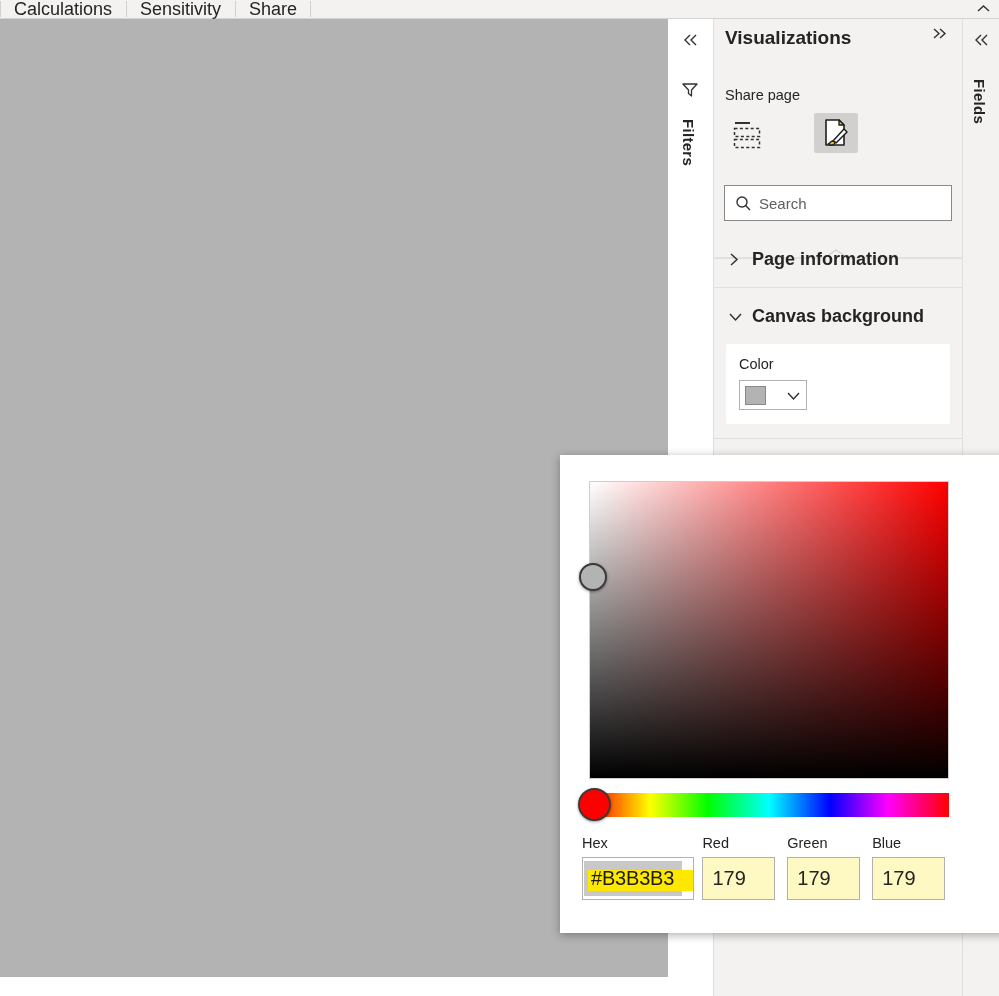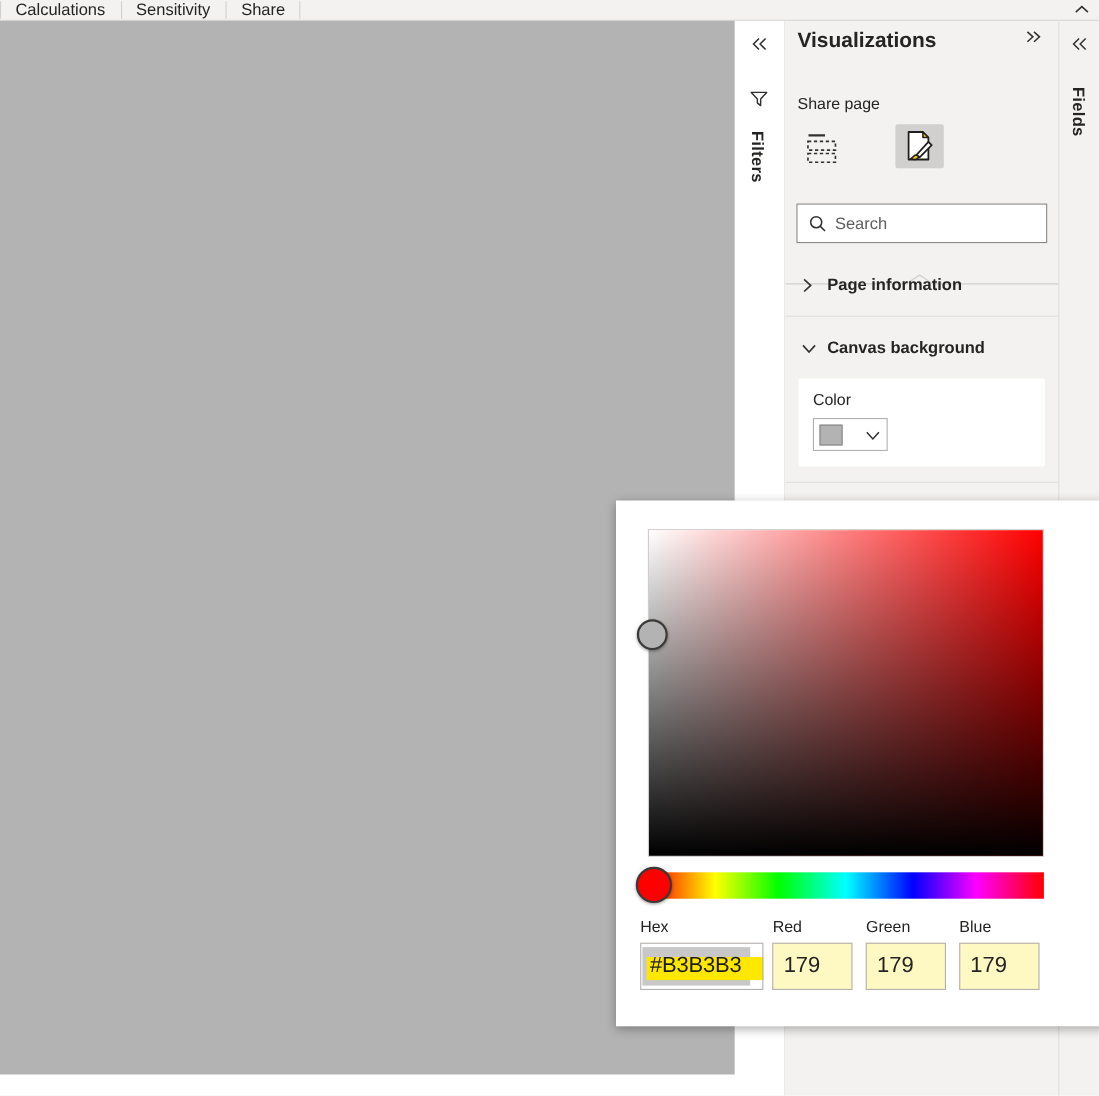--- a/index.html
+++ b/index.html
@@ -35,21 +35,21 @@
     display: flex;
     align-items: center;
   }
   .ribbon-group {
     position: relative;
     height: 18px;
     display: flex;
     align-items: center;
     justify-content: center;
     color: #252423;
-    font-size: 15px;
+    font-size: 18px;
     padding: 0 14px;
     white-space: nowrap;
   }
   .ribbon-group + .ribbon-group::before,
   .ribbon-group:first-child::before {
     content: "";
     position: absolute;
     left: 0; top: 1px;
     width: 1px; height: 16px;
     background: #d2d0ce;
@@ -240,21 +240,21 @@
     cursor: pointer;
   }
   .acc-chevron {
     width: 22px;
     font-size: 15px;
     color: #323130;
     display: flex;
     align-items: center;
   }
   .acc-title {
-    font-size: 15px;
+    font-size: 18px;
     font-weight: bold;
     color: #252423;
     margin-left: 2px;
   }
   .acc-body {
     padding: 0 12px 14px 12px;
   }
   .card {
     background: #ffffff;
     border-radius: 2px;

